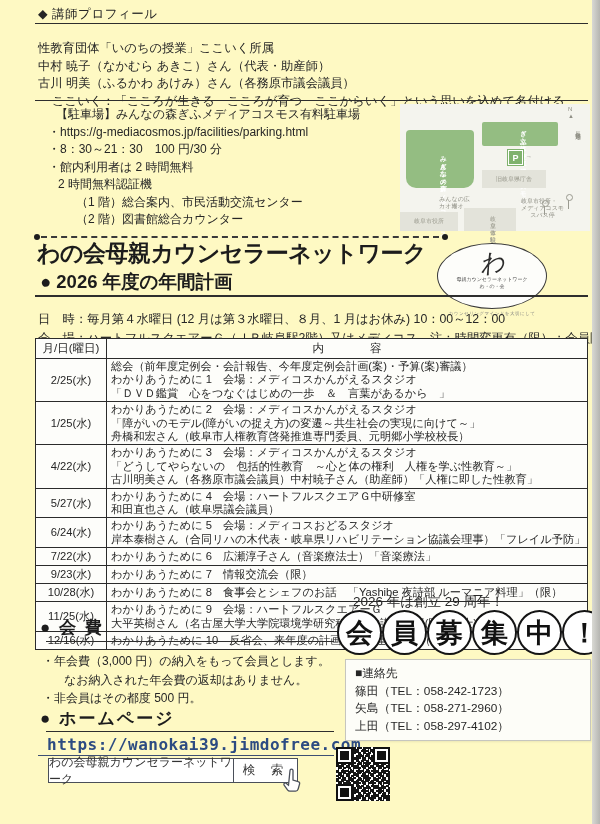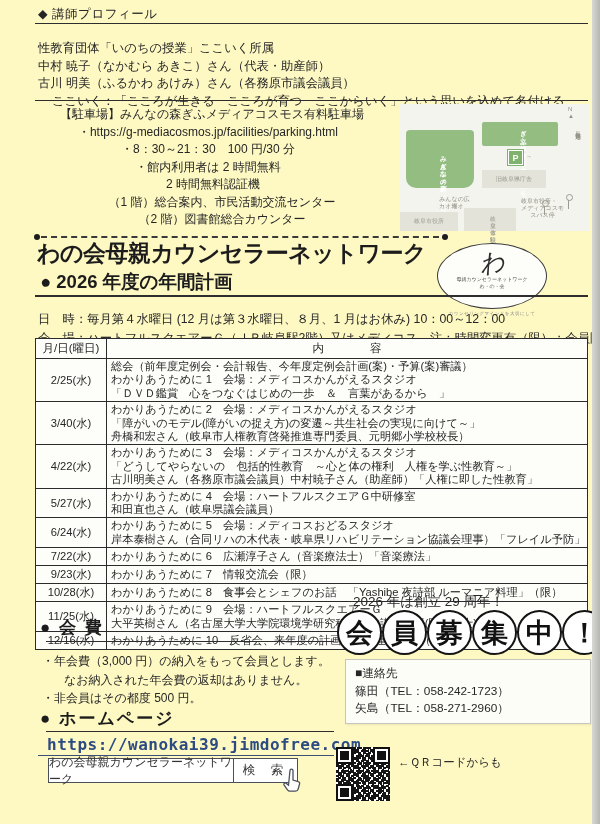--- a/index.html
+++ b/index.html
@@ -93,21 +93,21 @@
   <div class="abs sec-head" style="left:38px;top:6px;">◆ 講師プロフィール</div>
   <div class="rule" style="left:35px;top:23px;width:553px;"></div>
   <div class="abs txt" style="left:38px;top:28px;width:545px;">
     <div>性教育団体「いのちの授業」ここいく所属</div>
     <div>中村 暁子（なかむら あきこ）さん（代表・助産師）</div>
     <div>古川 明美（ふるかわ あけみ）さん（各務原市議会議員）</div>
     <div class="indent3">ここいく：「こころが生きる　こころが育つ　ここからいく」という思いを込めて名付ける</div>
   </div>
   <div class="rule" style="left:35px;top:100px;width:553px;"></div>
 
-  <div class="abs small" style="left:33px;top:106px;width:350px;text-align:center;">
+  <div class="abs small" style="left:48px;top:106px;width:350px;">
     <div style="padding-left:8px;">【駐車場】みんなの森ぎふメディアコスモス有料駐車場</div>
     <div>・https://g-mediacosmos.jp/facilities/parking.html</div>
     <div>・8：30～21：30　100 円/30 分</div>
     <div>・館内利用者は 2 時間無料</div>
     <div class="indent1">2 時間無料認証機</div>
     <div class="indent2">（1 階）総合案内、市民活動交流センター</div>
     <div class="indent2">（2 階）図書館総合カウンター</div>
   </div>
 
   <div class="map">
@@ -187,21 +187,21 @@
     </tr>
     <tr>
       <td class="datecell">2/25(水)</td>
       <td class="contcell">
         <div>総会（前年度定例会・会計報告、今年度定例会計画(案)・予算(案)審議）</div>
         <div>わかりあうために 1　会場：メディコスかんがえるスタジオ</div>
         <div>「ＤＶＤ鑑賞　心をつなぐはじめの一歩　＆　言葉があるから　」</div>
       </td>
     </tr>
     <tr>
-      <td class="datecell">3/40(水)</td>
+      <td class="datecell">1/25(水)</td>
       <td class="contcell">
         <div>わかりあうために 2　会場：メディコスかんがえるスタジオ</div>
         <div>「障がいのモデル(障がいの捉え方)の変遷～共生社会の実現に向けて～」</div>
         <div>舟橋和宏さん（岐阜市人権教育啓発推進専門委員、元明郷小学校校長）</div>
       </td>
     </tr>
     <tr>
       <td class="datecell">4/22(水)</td>
       <td class="contcell">
         <div>わかりあうために 3　会場：メディコスかんがえるスタジオ</div>
@@ -272,37 +272,37 @@
     <div class="circle">募</div>
     <div class="circle">集</div>
     <div class="circle">中</div>
     <div class="circle">！</div>
   </div>
 
   <div class="contact-box">
     <div>■連絡先</div>
     <div>篠田（TEL：058-242-1723）</div>
     <div>矢島（TEL：058-271-2960）</div>
+    <div>上田（TEL：058-297-4102）</div>
   </div>
 
   <div class="abs hp-head" style="left:40px;top:707px;">● ホームページ</div>
   <div class="rule" style="left:46px;top:731px;width:288px;"></div>
   <div class="abs url" style="left:47px;top:735px;">https://wanokai39.jimdofree.com</div>
   <div class="rule" style="left:38px;top:755px;width:296px;border-top:1.8px solid #3d4f74;"></div>
   <div class="searchbox">
     <div class="searchtext">わの会母親カウンセラーネットワーク</div>
     <div class="searchbtn">検 索</div>
   </div>
   <svg class="abs" style="left:281px;top:768px;" width="22" height="26" viewBox="0 0 22 26">
     <path d="M9 2.5c0-1.8 3-1.8 3 0V12l5.2 1.6c1.1.3 1.7 1.2 1.4 2.3l-1.5 5.3c-.3 1.2-1.2 2-2.5 2H9c-1 0-1.9-.5-2.5-1.3l-3.4-4.8c-.9-1.3.9-2.8 2-1.8l2.4 2z" fill="#fff" stroke="#4a4f59" stroke-width="1.3"></path>
   </svg>
 
   <div class="qr">
     <div class="qf tl"></div>
       <div class="qf tr"></div>
       <div class="qf bl"></div>
   </div>
   <div class="abs" style="left:398px;top:754px;font-size:11.5px;line-height:17px;">
-    <div>←ＱＲコードからも</div>
   </div>
 
   <div class="scan-edge"></div>
 </div>
 
 </body></html>

